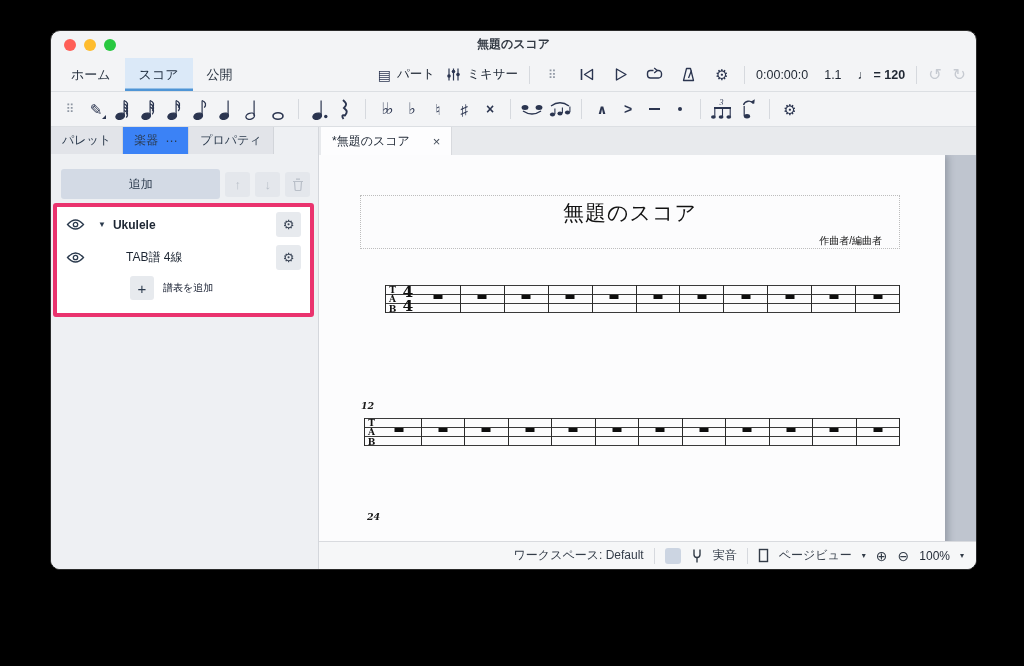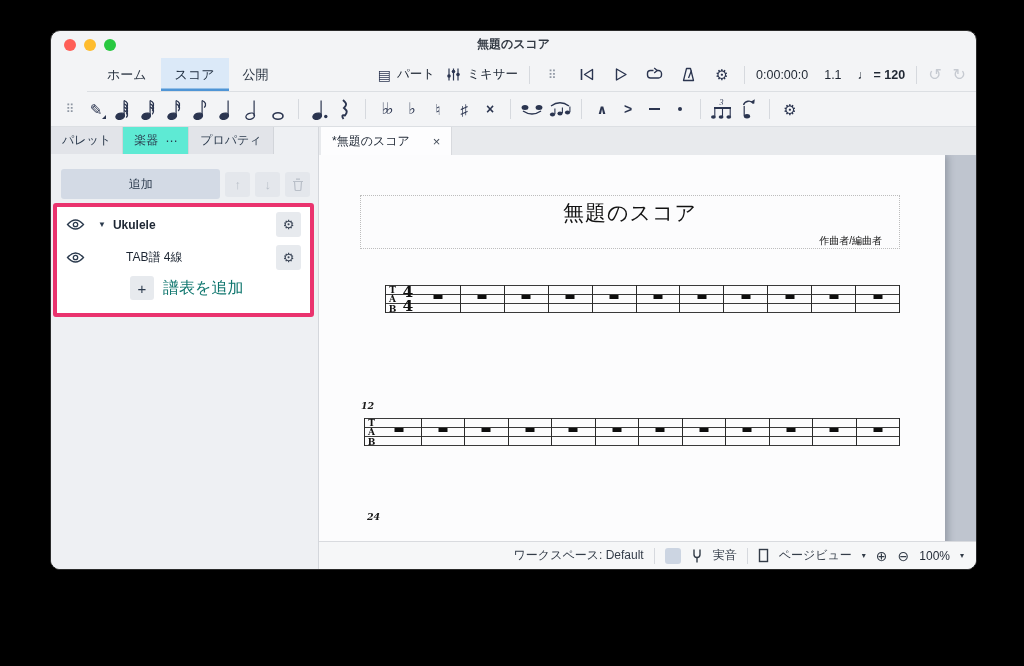--- a/index.html
+++ b/index.html
@@ -7,61 +7,61 @@
        font-family:"Liberation Sans","DejaVu Sans",sans-serif;-webkit-font-smoothing:antialiased;}
   .window{position:absolute;left:50px;top:30px;width:925px;height:538px;background:#f3f4f6;
           border-radius:10px;overflow:hidden;border:1px solid #2a2a2a;display:flex;flex-direction:column;}
   
   .titlebar{height:27px;position:relative;display:flex;align-items:center;justify-content:center;flex:none;}
   .lights{position:absolute;left:13px;top:8px;display:flex;gap:8px;}
   .light{width:12px;height:12px;border-radius:50%;}
   .light.red{background:#ff5f57}.light.yellow{background:#febc2e}.light.green{background:#28c840}
   .wtitle{font-size:12px;font-weight:bold;color:#333a44;}
   
-  .menurow{height:33px;flex:none;display:flex;align-items:stretch;border-bottom:1px solid #dcdfe3;padding:0 10px 0 6px;margin-left:36px;}
+  .menurow{height:33px;flex:none;display:flex;align-items:stretch;border-bottom:1px solid #dcdfe3;padding:0 10px 0 6px;}
   .mtab{display:flex;align-items:center;padding:0 14px;font-size:13px;color:#2a3442;cursor:default;}
   .mtab.active{background:#dbe9f8;box-shadow:inset 0 -2.5px 0 #4f95d6;color:#1c2b3d;}
   .mright{margin-left:auto;display:flex;align-items:center;gap:11px;font-size:12.5px;color:#222b38;}
   .mbtn{display:flex;align-items:center;gap:6px;color:#222b38;}
   .vsep{width:1px;height:18px;background:#d6d9de;flex:none;}
   .timebox{display:flex;align-items:center;gap:16px;font-size:12.5px;color:#1f2733;}
   .tempo{font-weight:bold;}
   
   .toolbar{height:34px;flex:none;display:flex;align-items:center;gap:4px;padding:0 8px;border-bottom:1px solid #dcdfe3;}
   .tbtn{display:inline-flex;align-items:center;justify-content:center;min-width:22px;height:28px;
         position:relative;color:#2b3550;}
   .tbtn .glyph{line-height:1;}
   .tbtn .corner{position:absolute;right:1px;bottom:4px;width:0;height:0;border-left:4px solid transparent;border-bottom:4px solid #2b3550;}
   .tsep{width:1px;height:20px;background:#d6d9de;margin:0 5px;flex:none;}
   
   .main{flex:1;display:flex;min-height:0;}
   .panel{width:267px;flex:none;background:#eef0f3;border-right:1px solid #d4d7dc;display:flex;flex-direction:column;}
   .panel-tabs{height:27px;flex:none;display:flex;background:#e9ebef;}
   .ptab{display:flex;align-items:center;gap:7px;padding:0 11px;font-size:12px;color:#2b3a4d;
         background:#e2e4e9;border-right:1px solid #d2d5da;}
-  .ptab.active{background:#5eead4;}
+  .ptab.active{background:#3b82f6;}
   .ptab-fill{flex:1;background:#eef0f3;}
   .panel-body{flex:1;position:relative;}
   .add-row{display:flex;gap:5px;padding:15px 8px 8px 10px;align-items:center;}
   .add-btn{width:160px;height:30px;background:#d3dae5;border-radius:3px;display:flex;align-items:center;
            justify-content:center;font-size:12px;color:#2b3a4d;}
   .sq-btn{width:25px;height:25px;background:#e4e7ec;border-radius:3px;display:flex;align-items:center;
           justify-content:center;color:#b9bfc8;font-size:13px;}
   .hl-box{position:absolute;left:2px;top:49px;width:253px;height:104px;border:4px solid #ea336e;
           border-radius:3px;background:#ffffff;padding:1px 0;}
   .inst-row{height:33px;display:flex;align-items:center;padding:0 9px;}
   .expander{font-size:8px;color:#2b3a4d;margin:0 7px 0 13px;}
   .inst-name{font-weight:bold;font-size:12px;color:#1d2633;}
   .staff-name{font-size:12px;color:#1d2633;margin-left:41px;}
   .gear-btn{margin-left:auto;width:25px;height:25px;background:#e7eaee;border-radius:3px;display:flex;
             align-items:center;justify-content:center;color:#3a4556;}
   .add-staff-row{display:flex;align-items:center;margin:2px 0 0 73px;}
   .plus-box{width:24px;height:24px;background:#e7eaee;border-radius:3px;display:flex;align-items:center;
             justify-content:center;font-size:15px;color:#2b3a4d;}
-  .add-staff-label{font-size:16px;color:#0f766e;margin-left:9px;}
+  .add-staff-label{font-size:10px;color:#0f172a;margin-left:9px;}
   
   .scorearea{flex:1;display:flex;flex-direction:column;min-width:0;}
   .doc-tabbar{height:28px;flex:none;background:#e8eaed;display:flex;align-items:stretch;}
   .doc-tab{background:#fdfdfe;display:flex;align-items:center;gap:23px;padding:0 11px;font-size:12px;
            color:#1d2633;margin-left:2px;border-right:1px solid #d8dade;}
   .doc-close{font-size:13px;color:#424b58;}
   .canvas{flex:1;position:relative;background:#bfc5cf;overflow:hidden;}
   .page{position:absolute;left:0;top:0;width:626px;height:440px;background:#fcfcfd;
         box-shadow:3px 0 7px rgba(40,45,60,.28);}
   .title-frame{position:absolute;left:41px;top:40px;width:540px;height:54px;border:1px dotted #bdbdbd;

